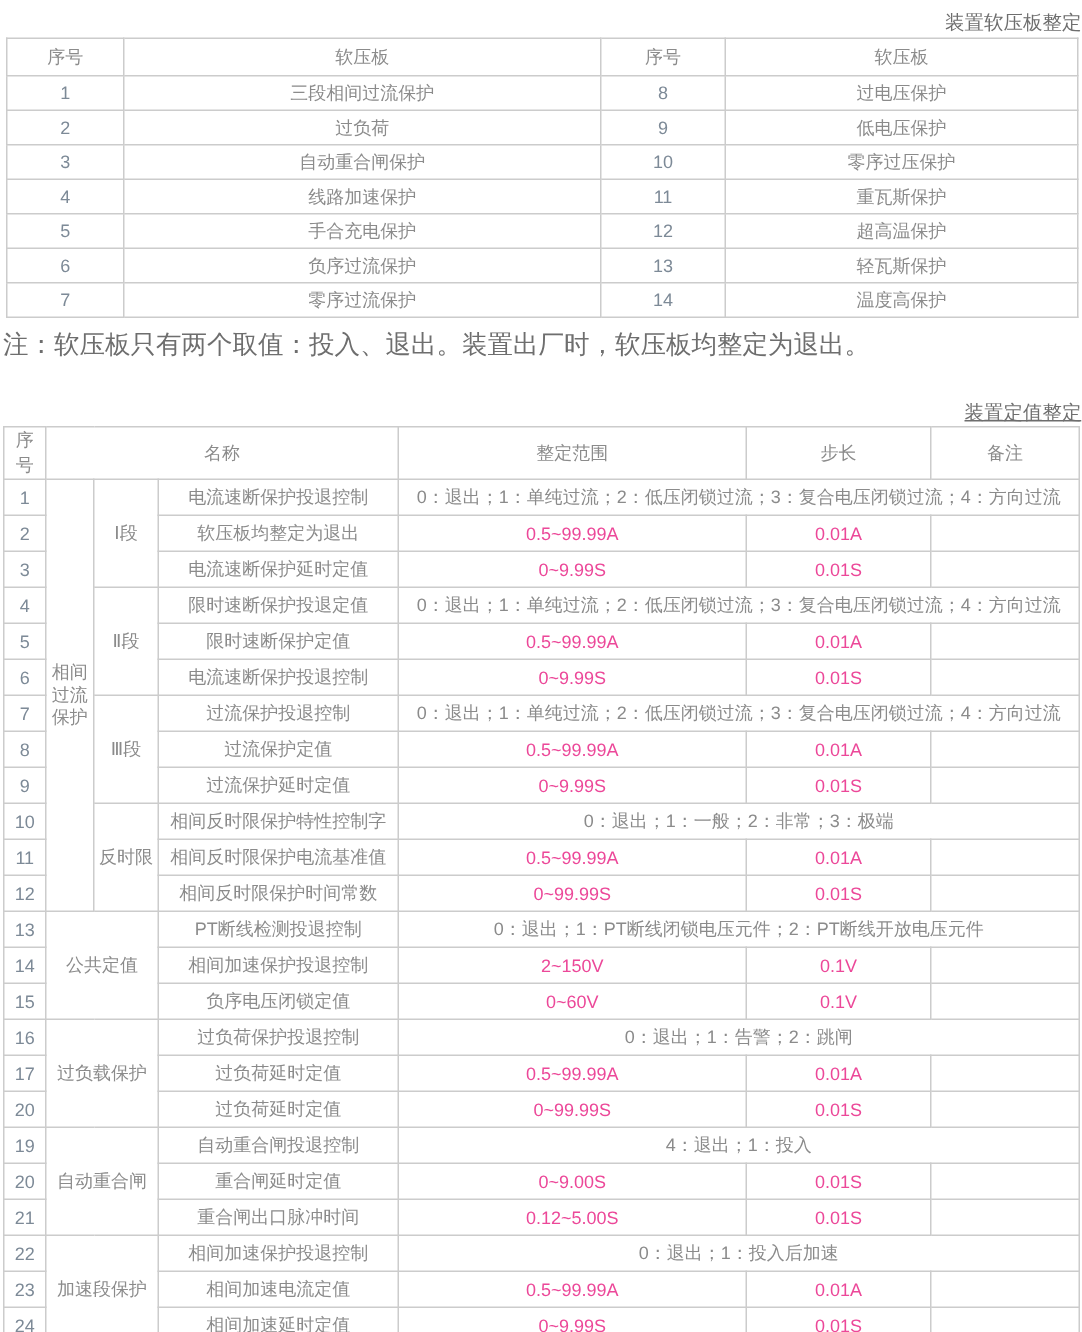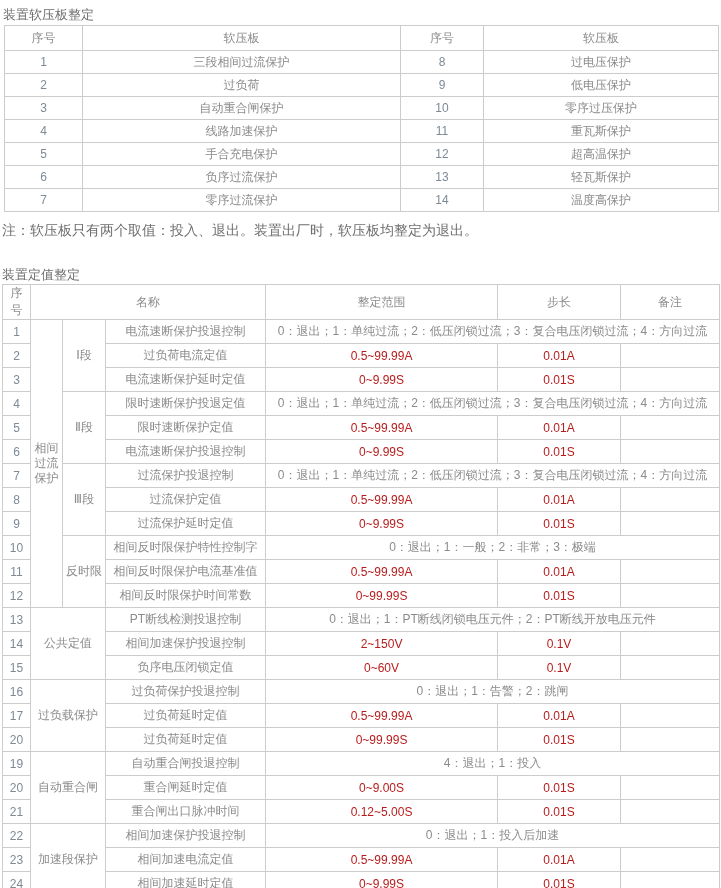--- a/index.html
+++ b/index.html
@@ -4,46 +4,47 @@
 <style>
   html,body{margin:0;padding:0;}
   body{
     width:721px;height:888px;overflow:hidden;background:#ffffff;
     font-family:"Liberation Sans","DejaVu Sans",sans-serif;
     font-size:12px;color:#8b8b8b;
   }
   .section-title{
     color:#6e6e6e;font-size:13px;line-height:14px;
     margin:8px 0 0 3px;
+    text-align:right;
   }
   .note{
-    color:#6e6e6e;font-size:14px;line-height:14px;
+    color:#6e6e6e;font-size:17px;line-height:14px;
     margin:11px 0 0 2px;
   }
-  .title2{margin-top:31px;margin-left:2px;}
+  .title2{margin-top:31px;margin-left:2px;text-decoration:underline;}
   table{
     border-collapse:collapse;table-layout:fixed;
     empty-cells:show;
   }
   .t1{margin:3px 0 0 4px;width:714px;}
   .t2{margin:2px 0 0 2px;width:717px;}
   th,td{
     border:1px solid #cccccc;
     text-align:center;vertical-align:middle;
     font-weight:normal;padding:0 2px;
     overflow:hidden;
   }
   .t1 th{height:24px;color:#8b8b8b;}
   .t1 td{height:22px;}
   .t2 th{height:21px;color:#8b8b8b;}
   .t2 td{height:23px;}
   .vtext{white-space:pre-line;line-height:15px;}
   .span-cell{white-space:nowrap;}
   .num-cell{color:#7d8a97;}
-  .range-cell,.step-cell{color:#b91c1c;}
+  .range-cell,.step-cell{color:#ec4899;}
 </style>
 </head>
 <body>
 
 <div class="page">
 
   <div class="section-title">装置软压板整定</div>
 
   <table class="t1">
     <colgroup>
@@ -134,21 +135,21 @@
           <td class="num-cell">1</td>
           <td class="vtext" rowspan="12">相间
 过流
 保护</td>
           <td rowspan="3">Ⅰ段</td>
           <td>电流速断保护投退控制</td>
           <td class="span-cell" colspan="3">0：退出；1：单纯过流；2：低压闭锁过流；3：复合电压闭锁过流；4：方向过流</td>
         </tr>
         <tr>
           <td class="num-cell">2</td>
-          <td>过负荷电流定值</td>
+          <td>软压板均整定为退出</td>
           <td class="range-cell">0.5~99.99A</td>
           <td class="step-cell">0.01A</td>
           <td></td>
         </tr>
         <tr>
           <td class="num-cell">3</td>
           <td>电流速断保护延时定值</td>
           <td class="range-cell">0~9.99S</td>
           <td class="step-cell">0.01S</td>
           <td></td>

